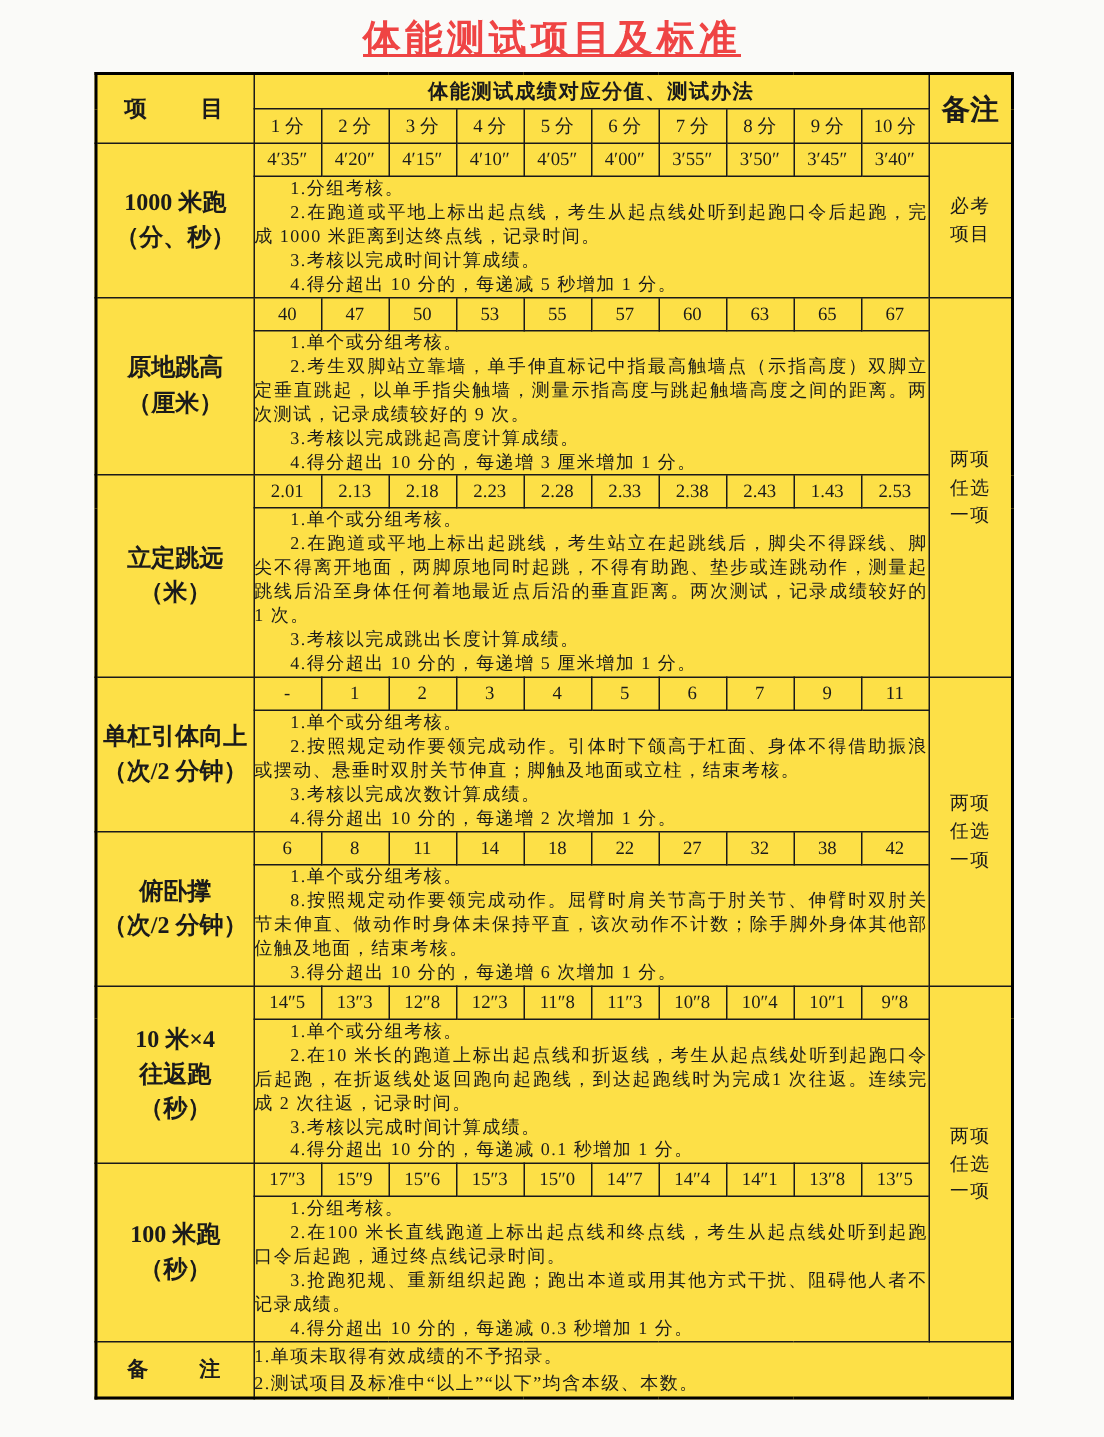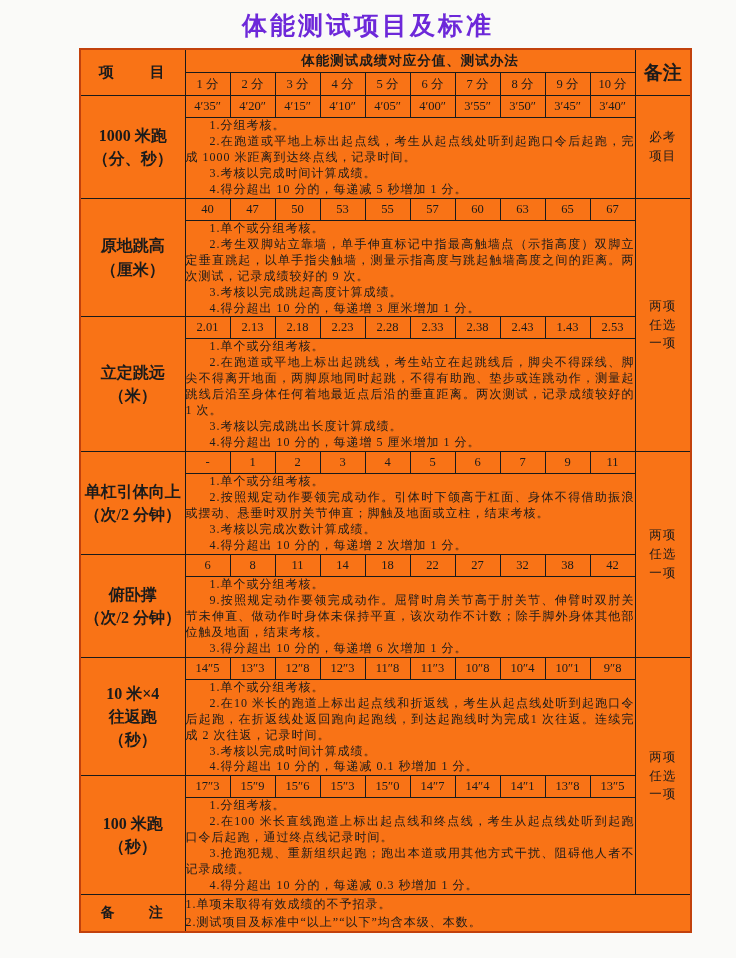--- a/index.html
+++ b/index.html
@@ -9,29 +9,30 @@
     color:#1b1b1b;
     font-family:"Liberation Serif","DejaVu Serif",serif;
     overflow:hidden;
   }
   .page-title{
     text-align:center;
     font-size:25px;
     font-weight:bold;
     letter-spacing:3px;
     margin:9px 0 6px 0;
-    color:#6d28d9;
+    color:#ef4444;
+    text-decoration:underline;
   }
   table.std{
     border-collapse:collapse;
     table-layout:fixed;
     width:611px;
-    margin-left:79px;
-    border:2px solid #c2410c;
-    background:#f97316;
+    margin-left:63px;
+    border:2px solid #000000;
+    background:#fde047;
   }
   table.std th, table.std td{
     border:1px solid #1a1a1a;
     padding:0;
   }
   col.c-item{width:105px;}
   col.c-score{width:45px;}
   col.c-remark{width:56px;}
 
   th.h-item{
@@ -255,21 +256,21 @@
     <td class="v">18</td>
     <td class="v">22</td>
     <td class="v">27</td>
     <td class="v">32</td>
     <td class="v">38</td>
     <td class="v">42</td>
   </tr>
   <tr>
     <td class="notes" colspan="10">
       <p>1.单个或分组考核。</p>
-      <p>9.按照规定动作要领完成动作。屈臂时肩关节高于肘关节、伸臂时双肘关节未伸直、做动作时身体未保持平直，该次动作不计数；除手脚外身体其他部位触及地面，结束考核。</p>
+      <p>8.按照规定动作要领完成动作。屈臂时肩关节高于肘关节、伸臂时双肘关节未伸直、做动作时身体未保持平直，该次动作不计数；除手脚外身体其他部位触及地面，结束考核。</p>
       <p>3.得分超出 10 分的，每递增 6 次增加 1 分。</p>
     </td>
   </tr>
 
   <tr>
     <th class="item-label" rowspan="2">
       <div>10 米×4</div>
       <div>往返跑</div>
       <div>（秒）</div>
     </th>

